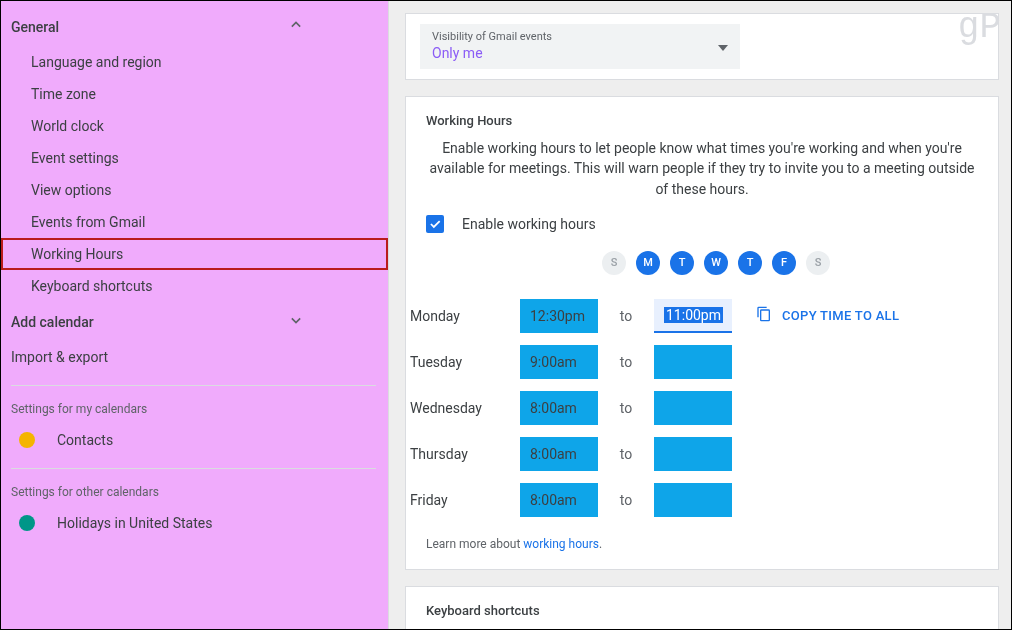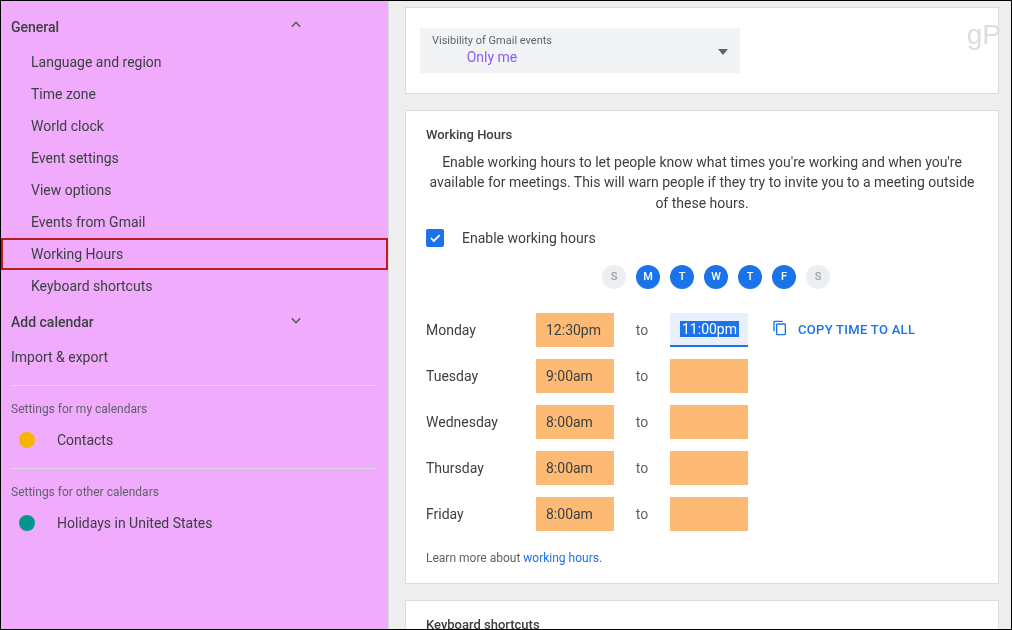--- a/index.html
+++ b/index.html
@@ -71,23 +71,22 @@
     width: 16px; height: 16px; border-radius: 50%;
     flex: 0 0 16px;
   }
   .cal-name { color: #3c4043; }
   .card {
     background: #fff;
     border: 1px solid #dadce0;
     margin: 0 12px 16px 16px;
   }
   .visibility-card {
-    margin-top: 6px;
-    padding: 20px 14px;
-    text-align: center;
+    margin-top: 12px;
+    padding: 10px 14px;
   }
   .vis-select {
     background: #f1f3f4;
     display: flex;
     align-items: center;
     justify-content: space-between;
     padding: 6px 12px 8px 12px;
     width: 320px;
     cursor: default;
   }
@@ -114,46 +113,46 @@
     display: flex; gap: 10px; justify-content: center; padding: 0 0 18px 120px; width: 500px;
   }
   .day-chip {
     width: 24px; height: 24px; border-radius: 50%;
     display: flex; align-items: center; justify-content: center;
     font-size: 11px; font-weight: 500;
   }
   .day-off { background: #eceff1; color: #9aa0a6; }
   .day-on  { background: #1a73e8; color: #fff; }
   .sched-row {
-    display: flex; align-items: center; gap: 0; padding: 6px 20px;
+    display: flex; align-items: center; gap: 0; padding: 6px 4px;
   }
   .sched-day { width: 110px; color: #3c4043; }
   .time-field {
-    background: #fdba74; width: 78px; height: 34px; display: flex; align-items: center;
+    background: #0ea5e9; width: 78px; height: 34px; display: flex; align-items: center;
     padding: 0 10px; color: #3c4043;
   }
   .time-field.active {
     background: #e8f0fe;
     border-bottom: 2px solid #1a73e8;
     text-align: center;
   }
   .time-field.active .sel {
     background: #1a73e8; color: #fff; padding: 0 2px;
   }
   .to-label { width: 56px; text-align: center; color: #5f6368; }
   .copy-link {
     display: inline-flex; align-items: center; gap: 10px; color: #1a73e8;
     font-size: 13px; font-weight: 500; letter-spacing: .3px; margin-left: 24px;
   }
   .copy-link svg { width: 16px; height: 16px; fill: #1a73e8; }
   .learn-line { font-size: 12px; color: #5f6368; padding: 14px 20px 18px 20px; }
   .learn-line a { color: #1a73e8; text-decoration: none; }
   .watermark {
-    position: absolute; right: 10px; top: 18px; color: #dadce0; font-size: 28px;
-    font-family: Liberation Sans, sans-serif;
+    position: absolute; right: 10px; top: 6px; color: #dadce0; font-size: 36px;
+    font-family: Liberation Mono, monospace;
   }
 </style>
 </head>
 <body>
 
 <div class="app">
 
   <div class="sidebar">
     <div class="nav-section">
       <div class="nav-header">

